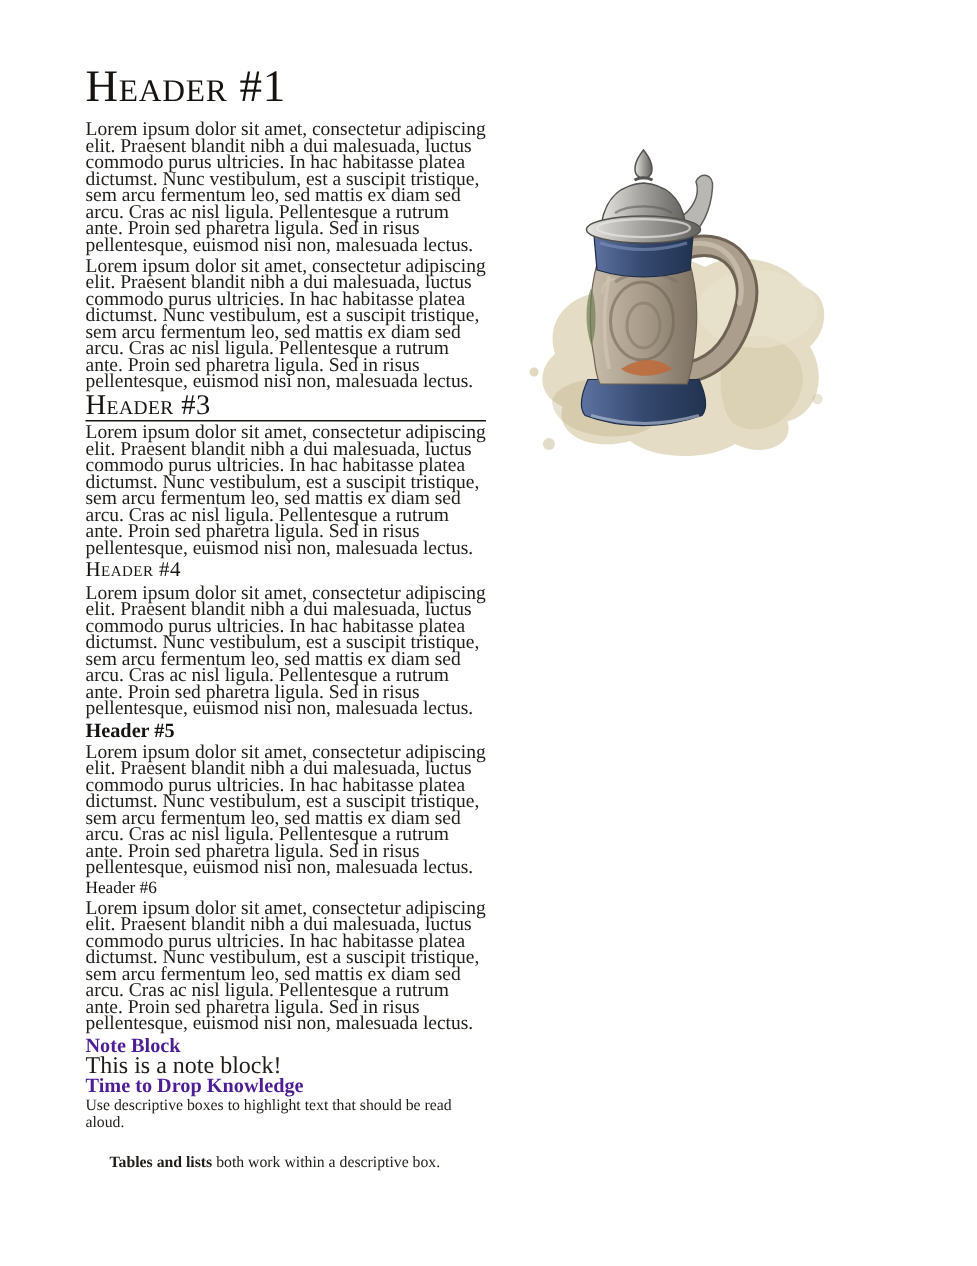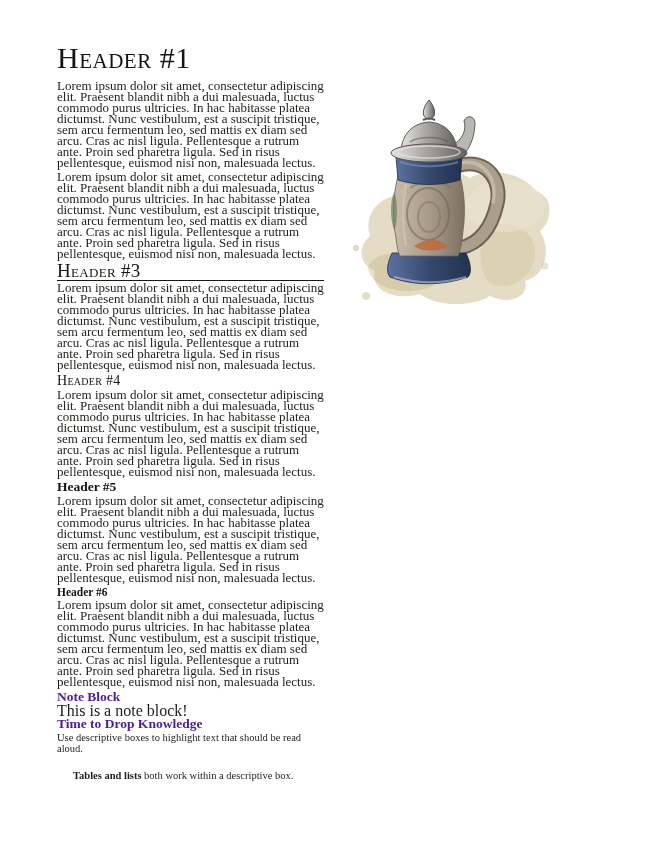--- a/index.html
+++ b/index.html
@@ -20,21 +20,21 @@
     margin: 0 0 3px 0; color: #211d19;
     text-align: left;
   }
   .hd { color: #161310; font-weight: 400; }
   .hd-1 { font-size: 30px; line-height: 32px; font-variant: small-caps; letter-spacing: 0.5px; margin: 0 0 6px 0; }
   .hd-2 { font-size: 21px; line-height: 22px; font-variant: small-caps; letter-spacing: 0.4px; margin: 0 0 2px 0; }
   .hd-3 { font-size: 19px; line-height: 17px; font-variant: small-caps; letter-spacing: 0.3px;
           border-bottom: 1.5px solid #1a1713; padding-bottom: 1px; margin: 0 0 1px 0; }
   .hd-4 { font-size: 14px; line-height: 15px; font-variant: small-caps; letter-spacing: 0.3px; margin: 0 0 1px 0; }
   .hd-5 { font-size: 13.5px; line-height: 14px; font-weight: 700; margin: 0 0 1px 0; }
-  .hd-6 { font-size: 11.5px; line-height: 12px; font-weight: 700; margin: 0 0 1px 0; }
+  .hd-6 { font-size: 11.5px; line-height: 12px; font-weight: 400; margin: 0 0 1px 0; }
   .note-title, .know-title { font-size: 13.5px; line-height: 14px; font-weight: 700; color: #4c1d95; margin: 0 0 1px 0; }
   .note-body { font-size: 16px; line-height: 11px; margin: 0 0 1px 0; }
   .know-body { font-size: 10.5px; line-height: 11px; margin: 0; }
   .know-line2 { font-size: 10.5px; line-height: 11px; margin: 16px; }
   .bold-run { font-weight: 700; }
   .illustration {
     position: absolute; left: 340px; top: 96px; width: 220px; height: 218px;
   }
 </style>
 </head>

